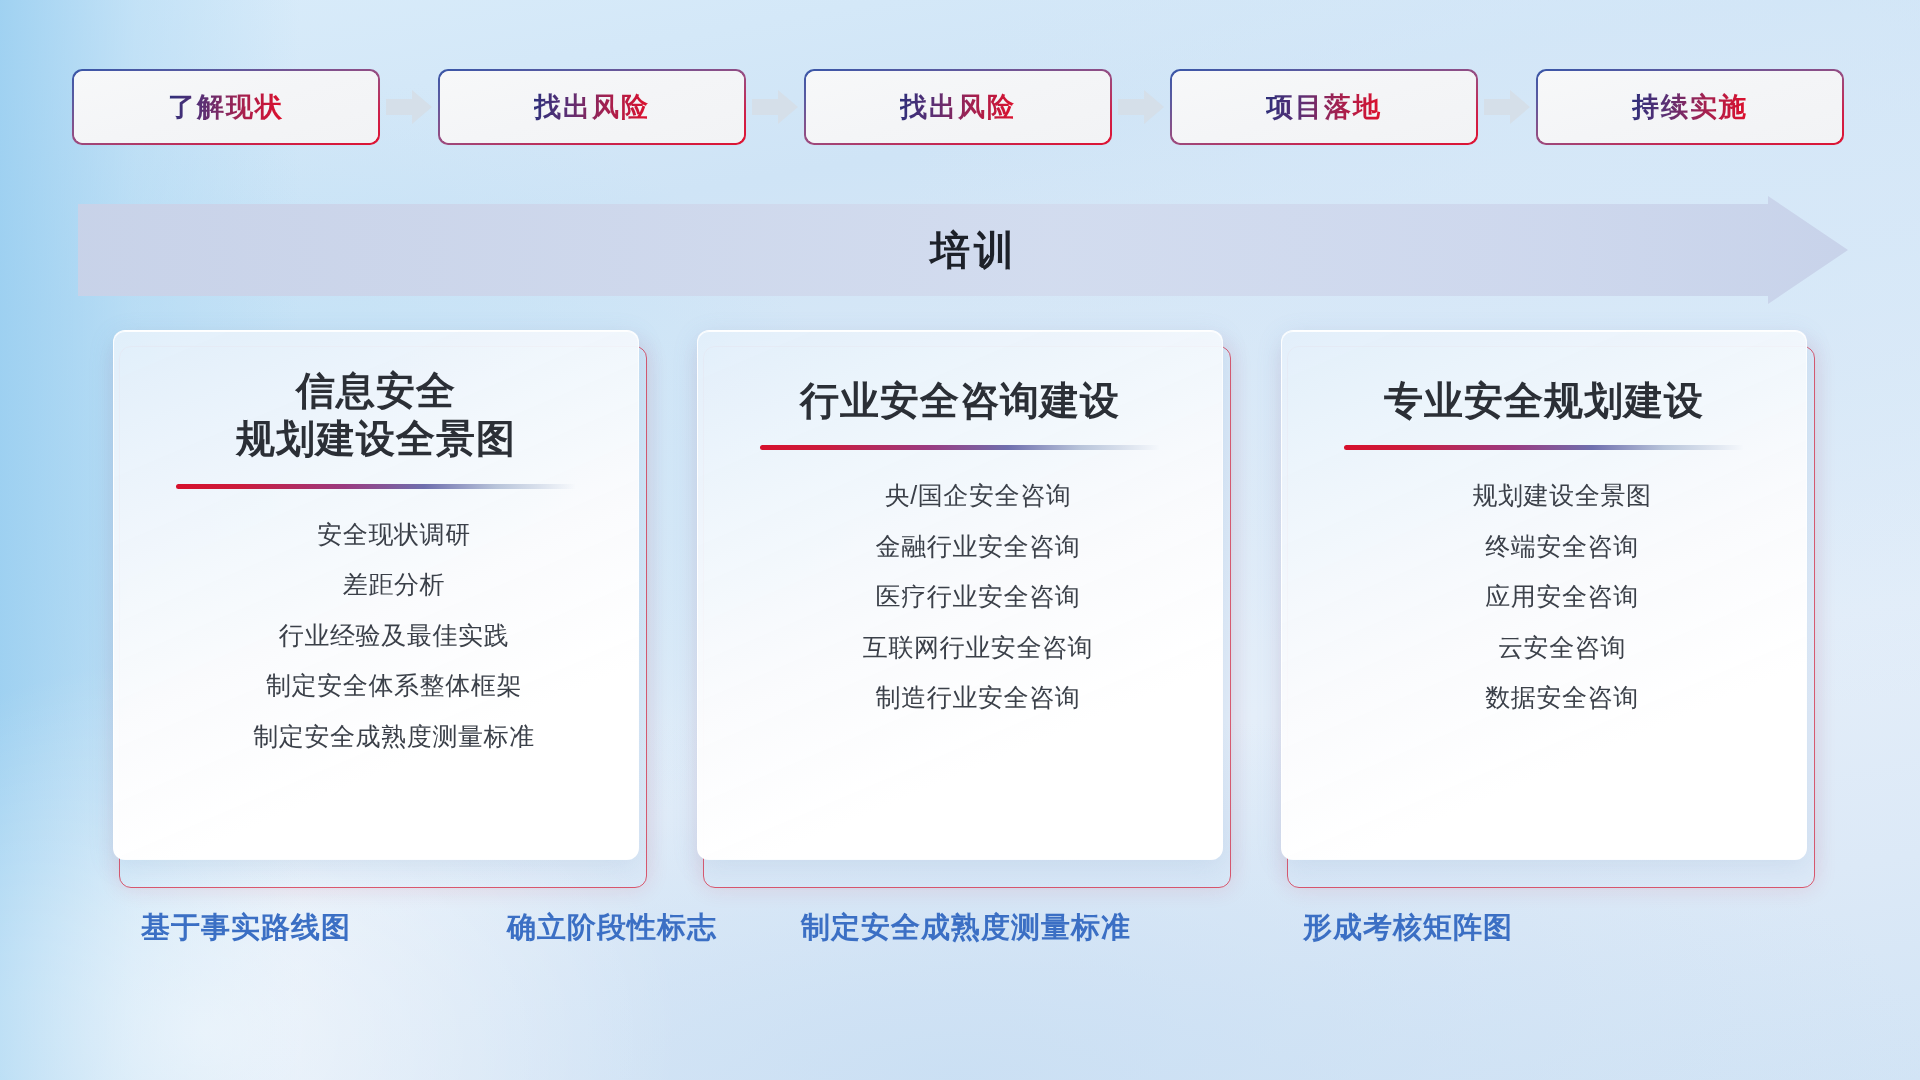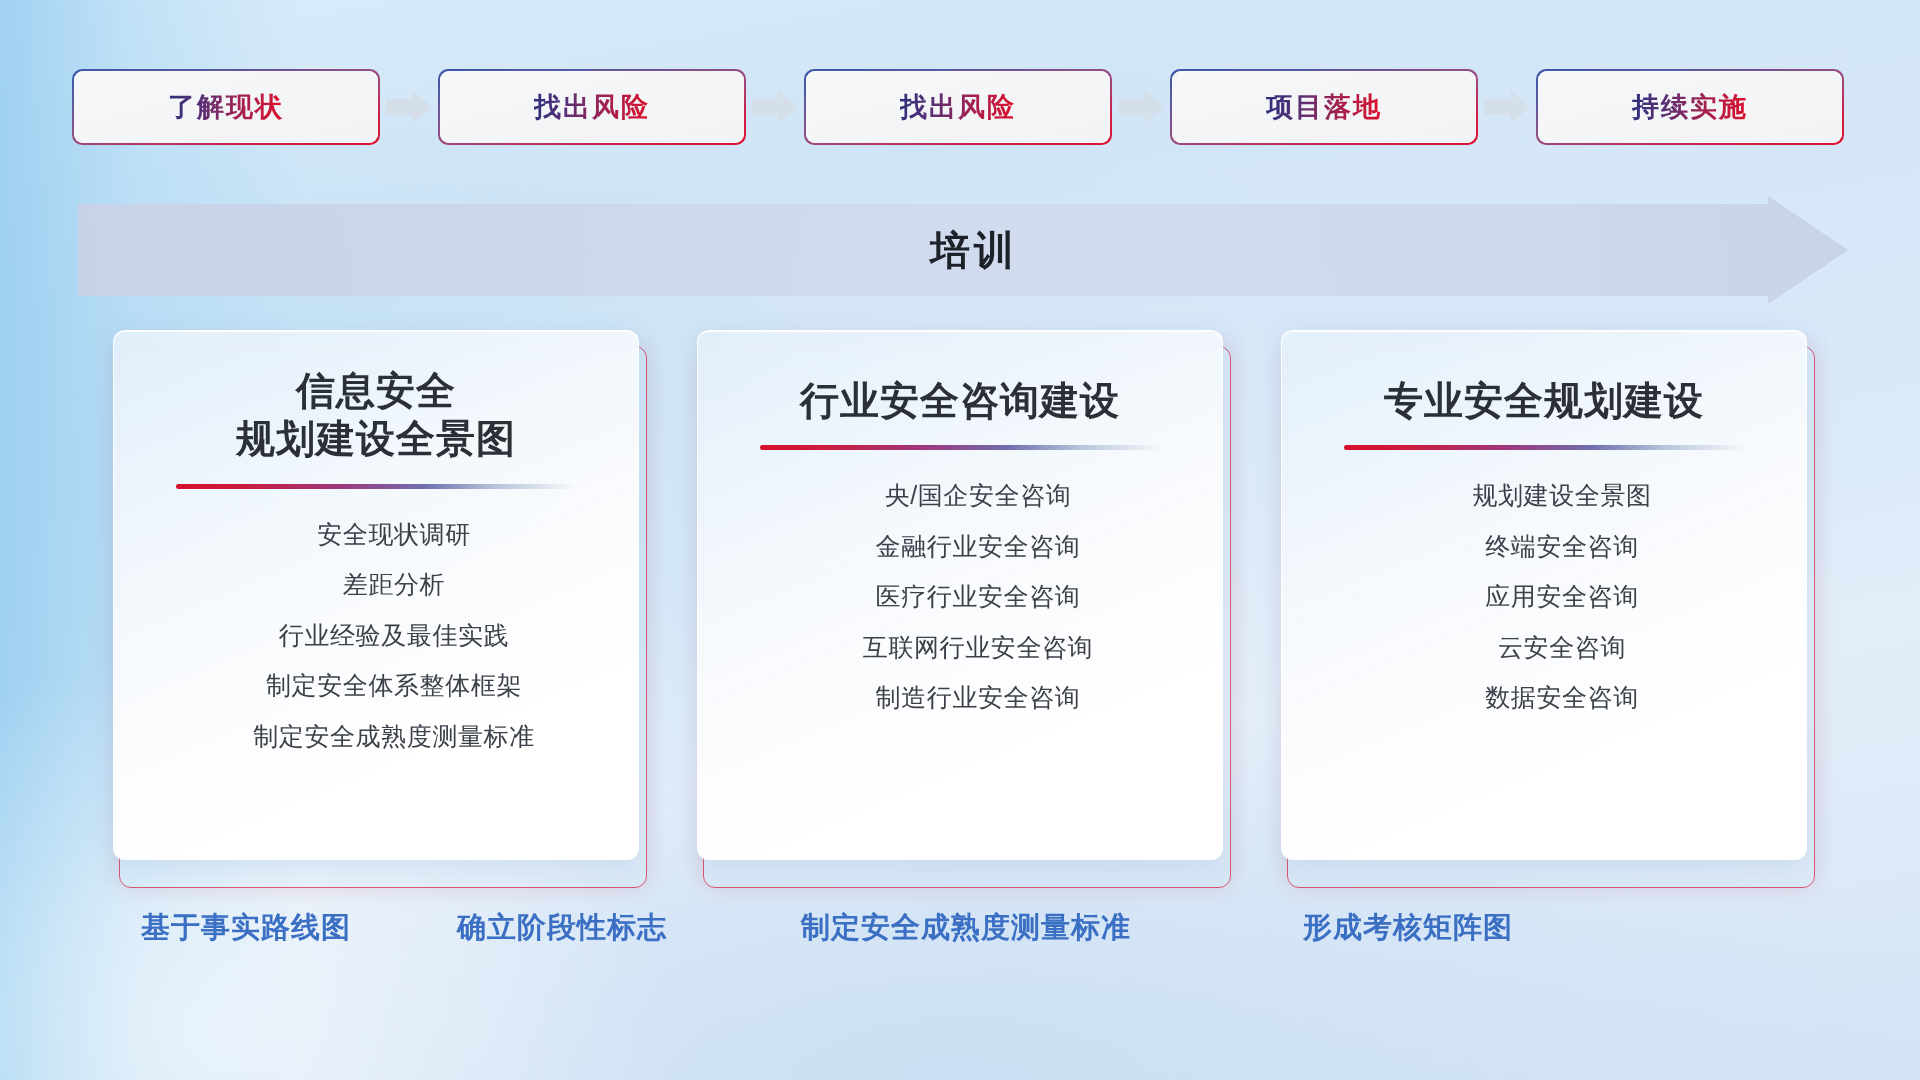--- a/index.html
+++ b/index.html
@@ -355,18 +355,18 @@
             <div class="card-list-item">应用安全咨询</div>
             <div class="card-list-item">云安全咨询</div>
             <div class="card-list-item">数据安全咨询</div>
           </div>
       </div>
       </div>
     </div>
 
   <div class="bottom-labels" id="bottom-labels">
       <div class="bottom-label" style="left: 246px;">基于事实路线图</div>
-      <div class="bottom-label" style="left: 562px;">确立阶段性标志</div>
+      <div class="bottom-label" style="left: 612px;">确立阶段性标志</div>
       <div class="bottom-label" style="left: 966px;">制定安全成熟度测量标准</div>
       <div class="bottom-label" style="left: 1408px;">形成考核矩阵图</div>
     </div>
 
 </div>
 
 </body></html>

